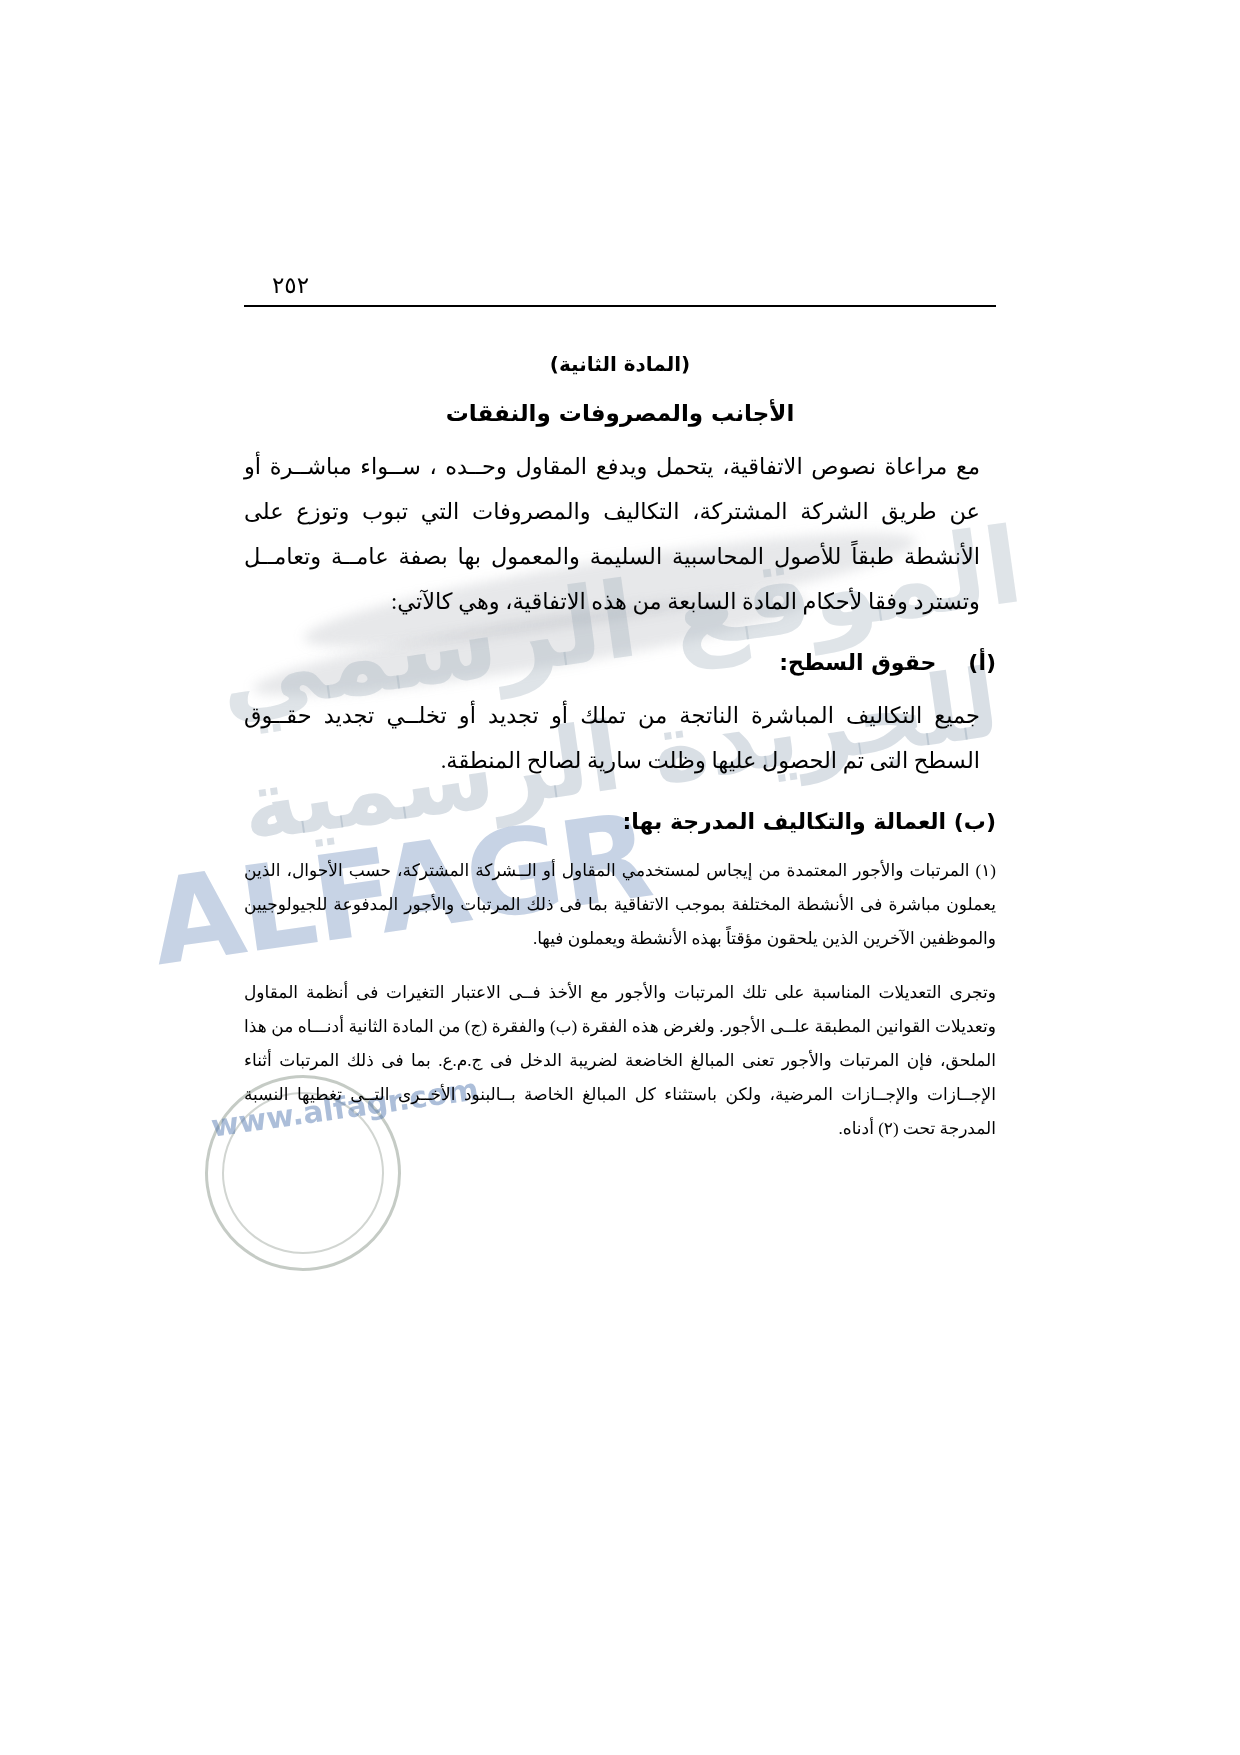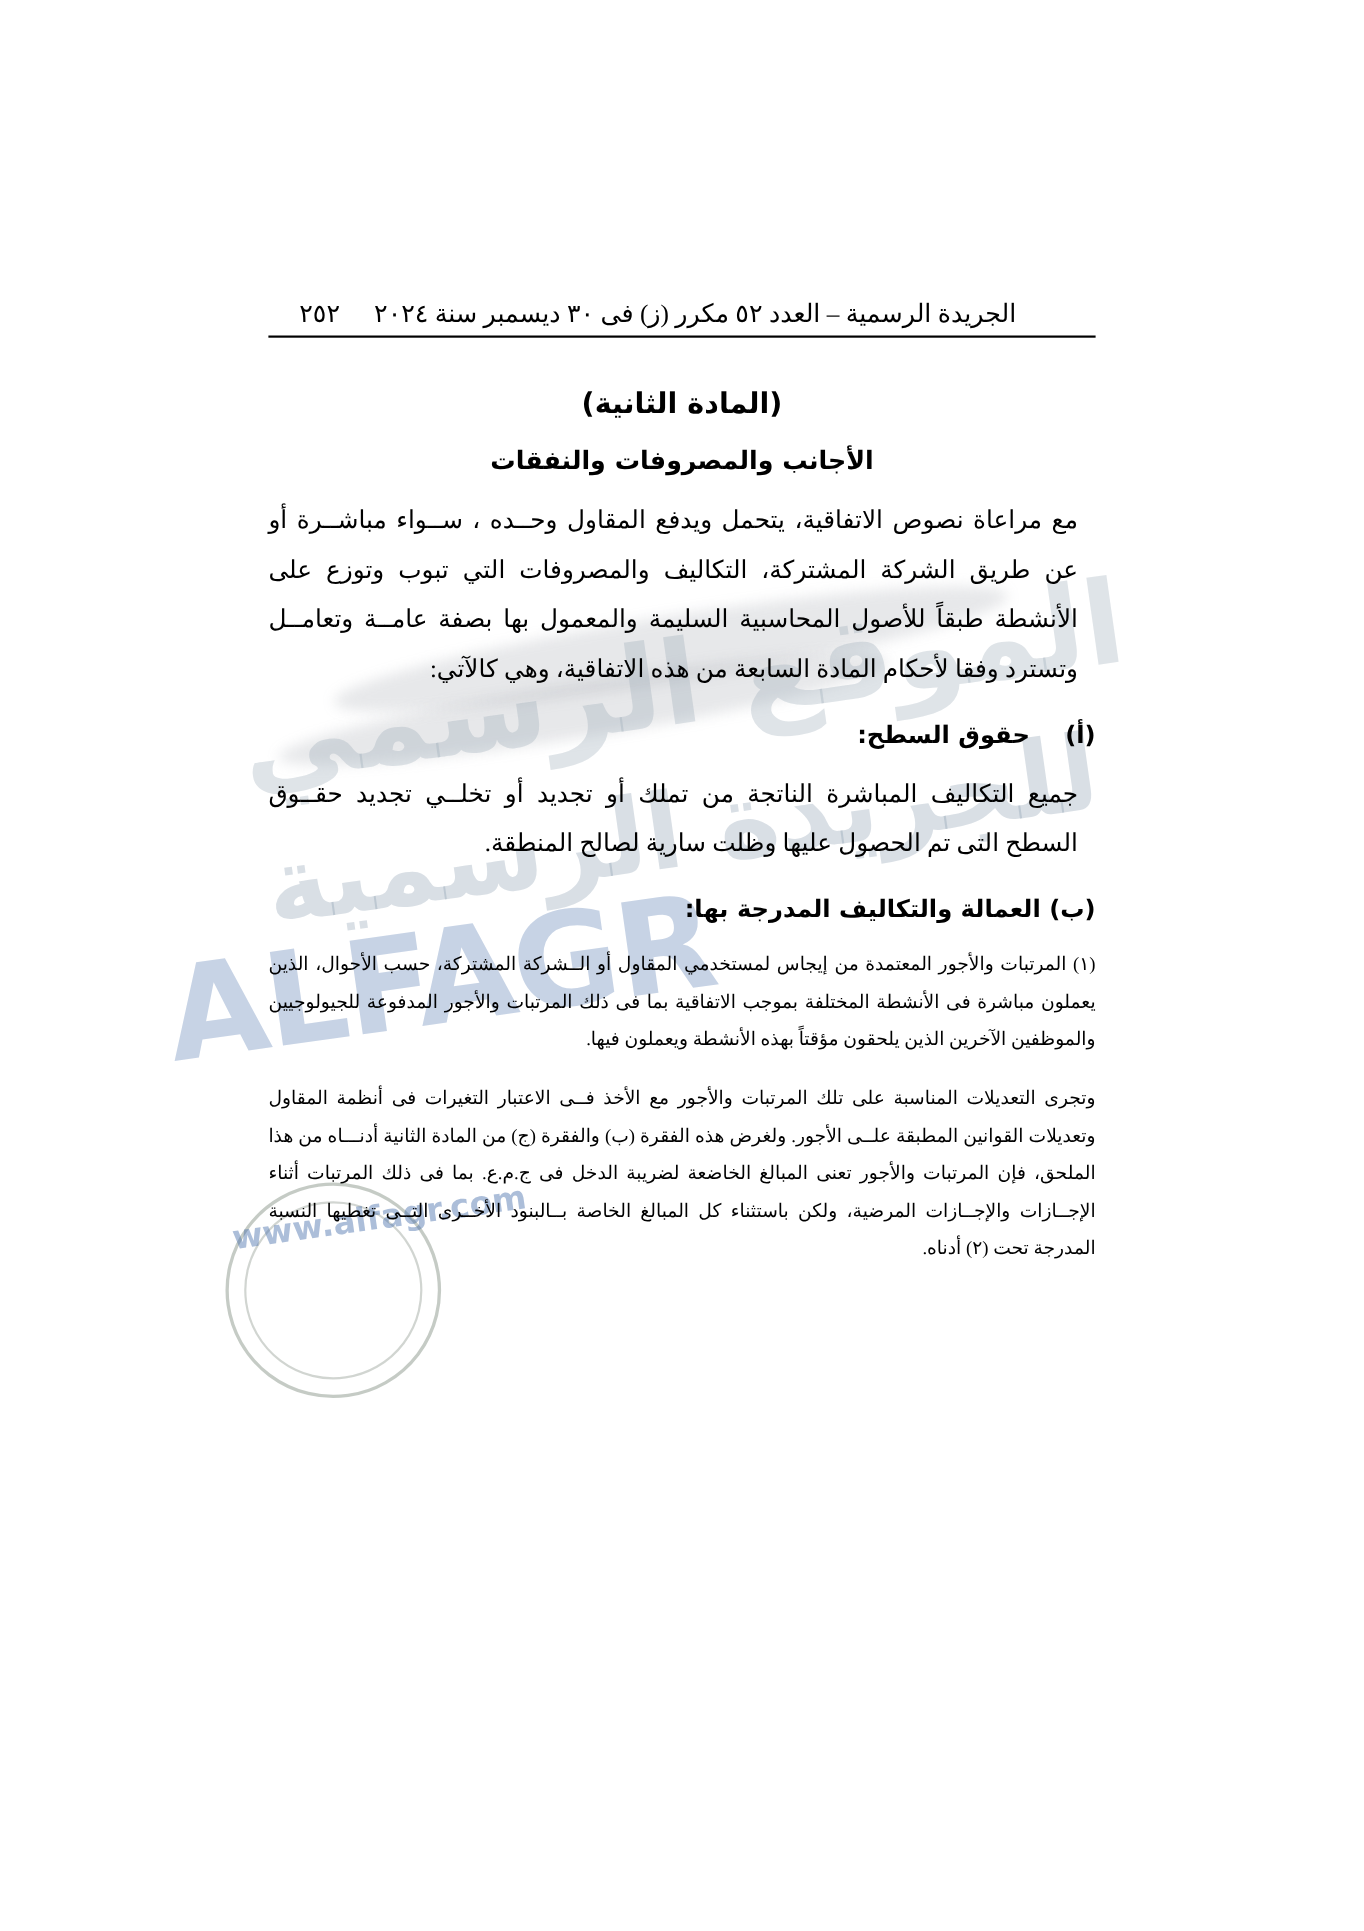--- a/index.html
+++ b/index.html
@@ -137,21 +137,21 @@
     top: 338px;
     right: 244px;
     width: 752px;
     z-index: 2;
     direction: rtl;
   }
   .doc-heading {
     text-align: center;
     font-family: "DejaVu Sans", sans-serif;
     font-weight: bold;
-    font-size: 26px;
+    font-size: 20px;
     margin: 14px 0 0 0;
     letter-spacing: 0px;
   }
   .doc-subheading {
     text-align: center;
     font-family: "DejaVu Sans", sans-serif;
     font-weight: bold;
     font-size: 23px;
     margin: 24px 0 0 0;
   }
@@ -195,21 +195,20 @@
     <div class="wm-arabic-big">الموقع الرسمي</div>
     <div class="wm-arabic-big2">للجريدة الرسمية</div>
     <div class="wm-latin">ALFAGR</div>
     <div class="wm-seal"></div>
     <div class="wm-url">www.alfagr.com</div>
   </div>
 
   <div class="page-header">
     <div class="header-line">
       <span class="header-pageno">٢٥٢</span>
-      <span class="header-title">الجريدة الرسمية – العدد ٥٢ مكرر (ز) فى ٣٠ ديسمبر سنة ٢٠٢٤</span>
     </div>
     <div class="header-rule"></div>
   </div>
 
   <div class="content">
 
     <div class="doc-heading">(المادة الثانية)</div>
     <div class="doc-subheading">الأجانب والمصروفات والنفقات</div>
 
     <p class="para">مع مراعاة نصوص الاتفاقية، يتحمل ويدفع المقاول وحــده ، ســواء مباشــرة أو عن طريق الشركة المشتركة، التكاليف والمصروفات التي تبوب وتوزع على الأنشطة طبقاً للأصول المحاسبية السليمة والمعمول بها بصفة عامــة وتعامــل وتسترد وفقا لأحكام المادة السابعة من هذه الاتفاقية، وهي كالآتي:</p>

